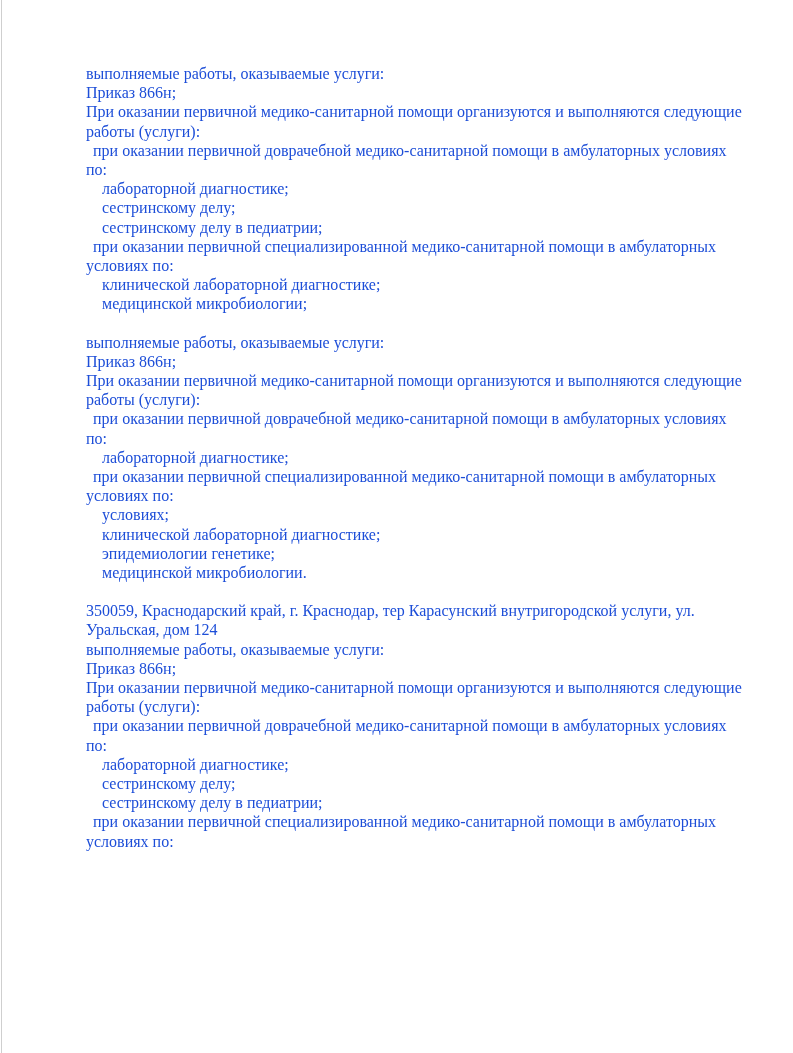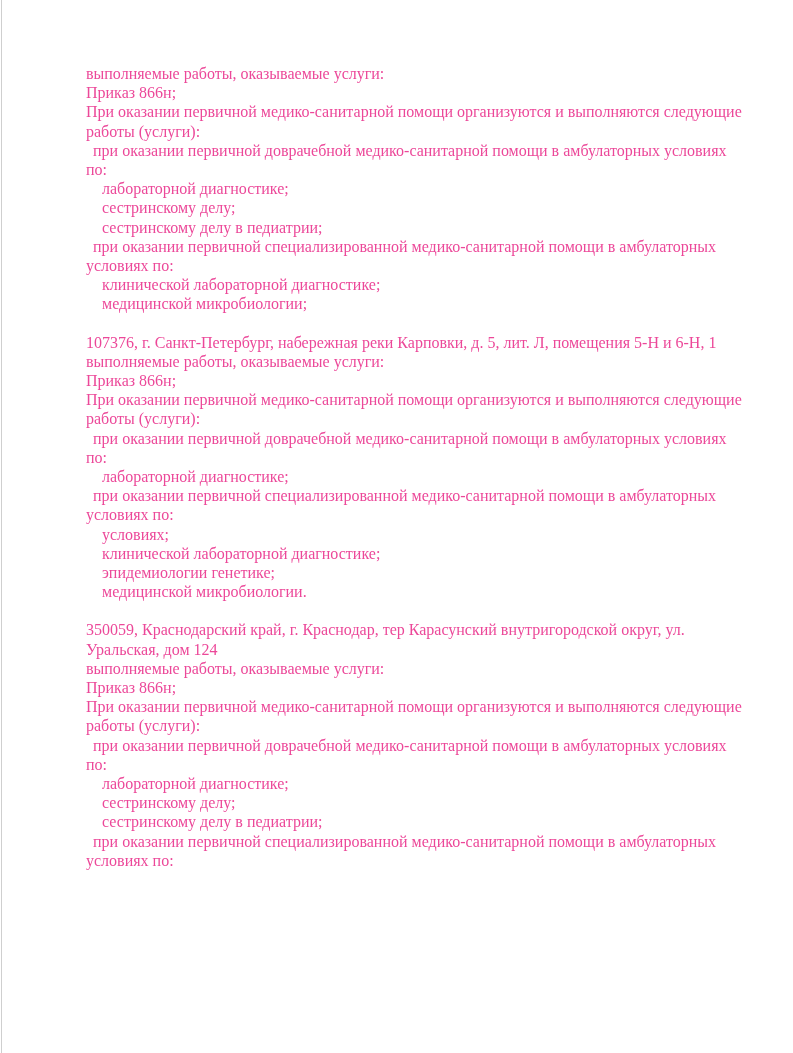--- a/index.html
+++ b/index.html
@@ -26,21 +26,21 @@
     background: #cfcfcf;
   }
   .doc {
     position: absolute;
     left: 86px;
     top: 64px;
     width: 690px;
     font-family: "Liberation Serif", "DejaVu Serif", serif;
     font-size: 16px;
     line-height: 19.2px;
-    color: #ec4899;
+    color: #1d4ed8;
   }
   .doc-section + .doc-section {
     margin-top: 19.2px;
   }
   .line {
     white-space: pre;
     height: 19.2px;
   }
   .indent-0 { padding-left: 0; }
   .indent-1 { padding-left: 7px; }
@@ -61,37 +61,36 @@
         <div class="line indent-0">по:</div>
         <div class="line indent-2">лабораторной диагностике;</div>
         <div class="line indent-2">сестринскому делу;</div>
         <div class="line indent-2">сестринскому делу в педиатрии;</div>
         <div class="line indent-1">при оказании первичной специализированной медико-санитарной помощи в амбулаторных</div>
         <div class="line indent-0">условиях по:</div>
         <div class="line indent-2">клинической лабораторной диагностике;</div>
         <div class="line indent-2">медицинской микробиологии;</div>
       </section>
       <section class="doc-section">
-        <div class="line indent-0">107376, г. Санкт-Петербург, набережная реки Карповки, д. 5, лит. Л, помещения 5-Н и 6-Н, 1</div>
         <div class="line indent-0">выполняемые работы, оказываемые услуги:</div>
         <div class="line indent-0">Приказ 866н;</div>
         <div class="line indent-0">При оказании первичной медико-санитарной помощи организуются и выполняются следующие</div>
         <div class="line indent-0">работы (услуги):</div>
         <div class="line indent-1">при оказании первичной доврачебной медико-санитарной помощи в амбулаторных условиях</div>
         <div class="line indent-0">по:</div>
         <div class="line indent-2">лабораторной диагностике;</div>
         <div class="line indent-1">при оказании первичной специализированной медико-санитарной помощи в амбулаторных</div>
         <div class="line indent-0">условиях по:</div>
         <div class="line indent-2">условиях;</div>
         <div class="line indent-2">клинической лабораторной диагностике;</div>
         <div class="line indent-2">эпидемиологии генетике;</div>
         <div class="line indent-2">медицинской микробиологии.</div>
       </section>
       <section class="doc-section">
-        <div class="line indent-0">350059, Краснодарский край, г. Краснодар, тер Карасунский внутригородской округ, ул.</div>
+        <div class="line indent-0">350059, Краснодарский край, г. Краснодар, тер Карасунский внутригородской услуги, ул.</div>
         <div class="line indent-0">Уральская, дом 124</div>
         <div class="line indent-0">выполняемые работы, оказываемые услуги:</div>
         <div class="line indent-0">Приказ 866н;</div>
         <div class="line indent-0">При оказании первичной медико-санитарной помощи организуются и выполняются следующие</div>
         <div class="line indent-0">работы (услуги):</div>
         <div class="line indent-1">при оказании первичной доврачебной медико-санитарной помощи в амбулаторных условиях</div>
         <div class="line indent-0">по:</div>
         <div class="line indent-2">лабораторной диагностике;</div>
         <div class="line indent-2">сестринскому делу;</div>
         <div class="line indent-2">сестринскому делу в педиатрии;</div>

